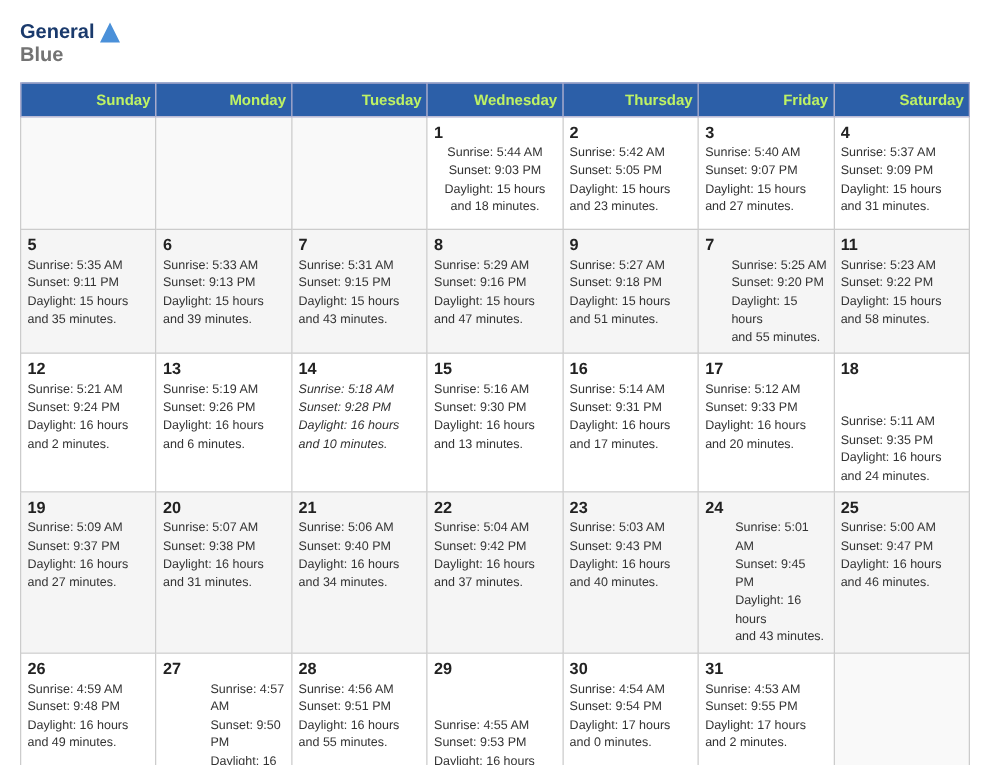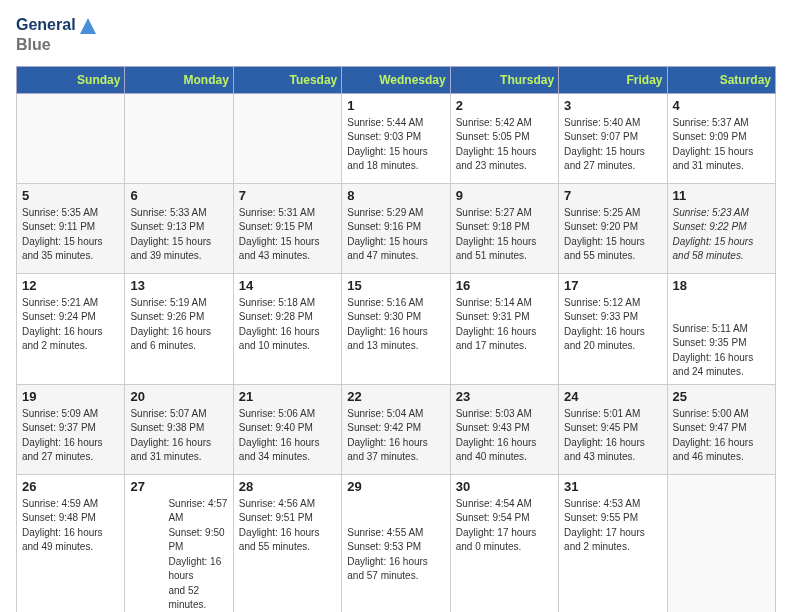--- a/index.html
+++ b/index.html
@@ -115,21 +115,21 @@
         <th>Saturday</th>
       </tr>
   </thead>
   <tbody id="tbody">
       <tr>
         <td class="empty"></td>
         <td class="empty"></td>
         <td class="empty"></td>
         <td>
           <span class="day-num">1</span>
-          <div class="day-info" style="white-space: pre-line;">Sunrise: 5:44 AM
+          <div class="day-info" style="white-space: pre-line; text-align: center;">Sunrise: 5:44 AM
 Sunset: 9:03 PM
 Daylight: 15 hours
 and 18 minutes.</div>
         </td>
         <td>
           <span class="day-num">2</span>
           <div class="day-info" style="white-space: pre-line;">Sunrise: 5:42 AM
 Sunset: 5:05 PM
 Daylight: 15 hours
 and 23 minutes.</div>
@@ -180,28 +180,28 @@
         </td>
         <td>
           <span class="day-num">9</span>
           <div class="day-info" style="white-space: pre-line;">Sunrise: 5:27 AM
 Sunset: 9:18 PM
 Daylight: 15 hours
 and 51 minutes.</div>
         </td>
         <td>
           <span class="day-num">7</span>
-          <div class="day-info" style="white-space: pre-line;">Sunrise: 5:25 AM
+          <div class="day-info" style="white-space: pre-line; margin-left: 21px;">Sunrise: 5:25 AM
 Sunset: 9:20 PM
 Daylight: 15 hours
 and 55 minutes.</div>
         </td>
         <td>
           <span class="day-num">11</span>
-          <div class="day-info" style="white-space: pre-line; font-style: italic;">Sunrise: 5:23 AM
+          <div class="day-info" style="white-space: pre-line;">Sunrise: 5:23 AM
 Sunset: 9:22 PM
 Daylight: 15 hours
 and 58 minutes.</div>
         </td>
       </tr>
       <tr>
         <td>
           <span class="day-num">12</span>
           <div class="day-info" style="white-space: pre-line;">Sunrise: 5:21 AM
 Sunset: 9:24 PM
@@ -210,21 +210,21 @@
         </td>
         <td>
           <span class="day-num">13</span>
           <div class="day-info" style="white-space: pre-line;">Sunrise: 5:19 AM
 Sunset: 9:26 PM
 Daylight: 16 hours
 and 6 minutes.</div>
         </td>
         <td>
           <span class="day-num">14</span>
-          <div class="day-info" style="white-space: pre-line;">Sunrise: 5:18 AM
+          <div class="day-info" style="white-space: pre-line; font-style: italic;">Sunrise: 5:18 AM
 Sunset: 9:28 PM
 Daylight: 16 hours
 and 10 minutes.</div>
         </td>
         <td>
           <span class="day-num">15</span>
           <div class="day-info" style="white-space: pre-line;">Sunrise: 5:16 AM
 Sunset: 9:30 PM
 Daylight: 16 hours
 and 13 minutes.</div>
@@ -282,21 +282,21 @@
         </td>
         <td>
           <span class="day-num">23</span>
           <div class="day-info" style="white-space: pre-line;">Sunrise: 5:03 AM
 Sunset: 9:43 PM
 Daylight: 16 hours
 and 40 minutes.</div>
         </td>
         <td>
           <span class="day-num">24</span>
-          <div class="day-info" style="white-space: pre-line;">Sunrise: 5:01 AM
+          <div class="day-info" style="white-space: pre-line; margin-left: 24px;">Sunrise: 5:01 AM
 Sunset: 9:45 PM
 Daylight: 16 hours
 and 43 minutes.</div>
         </td>
         <td>
           <span class="day-num">25</span>
           <div class="day-info" style="white-space: pre-line;">Sunrise: 5:00 AM
 Sunset: 9:47 PM
 Daylight: 16 hours
 and 46 minutes.</div>

